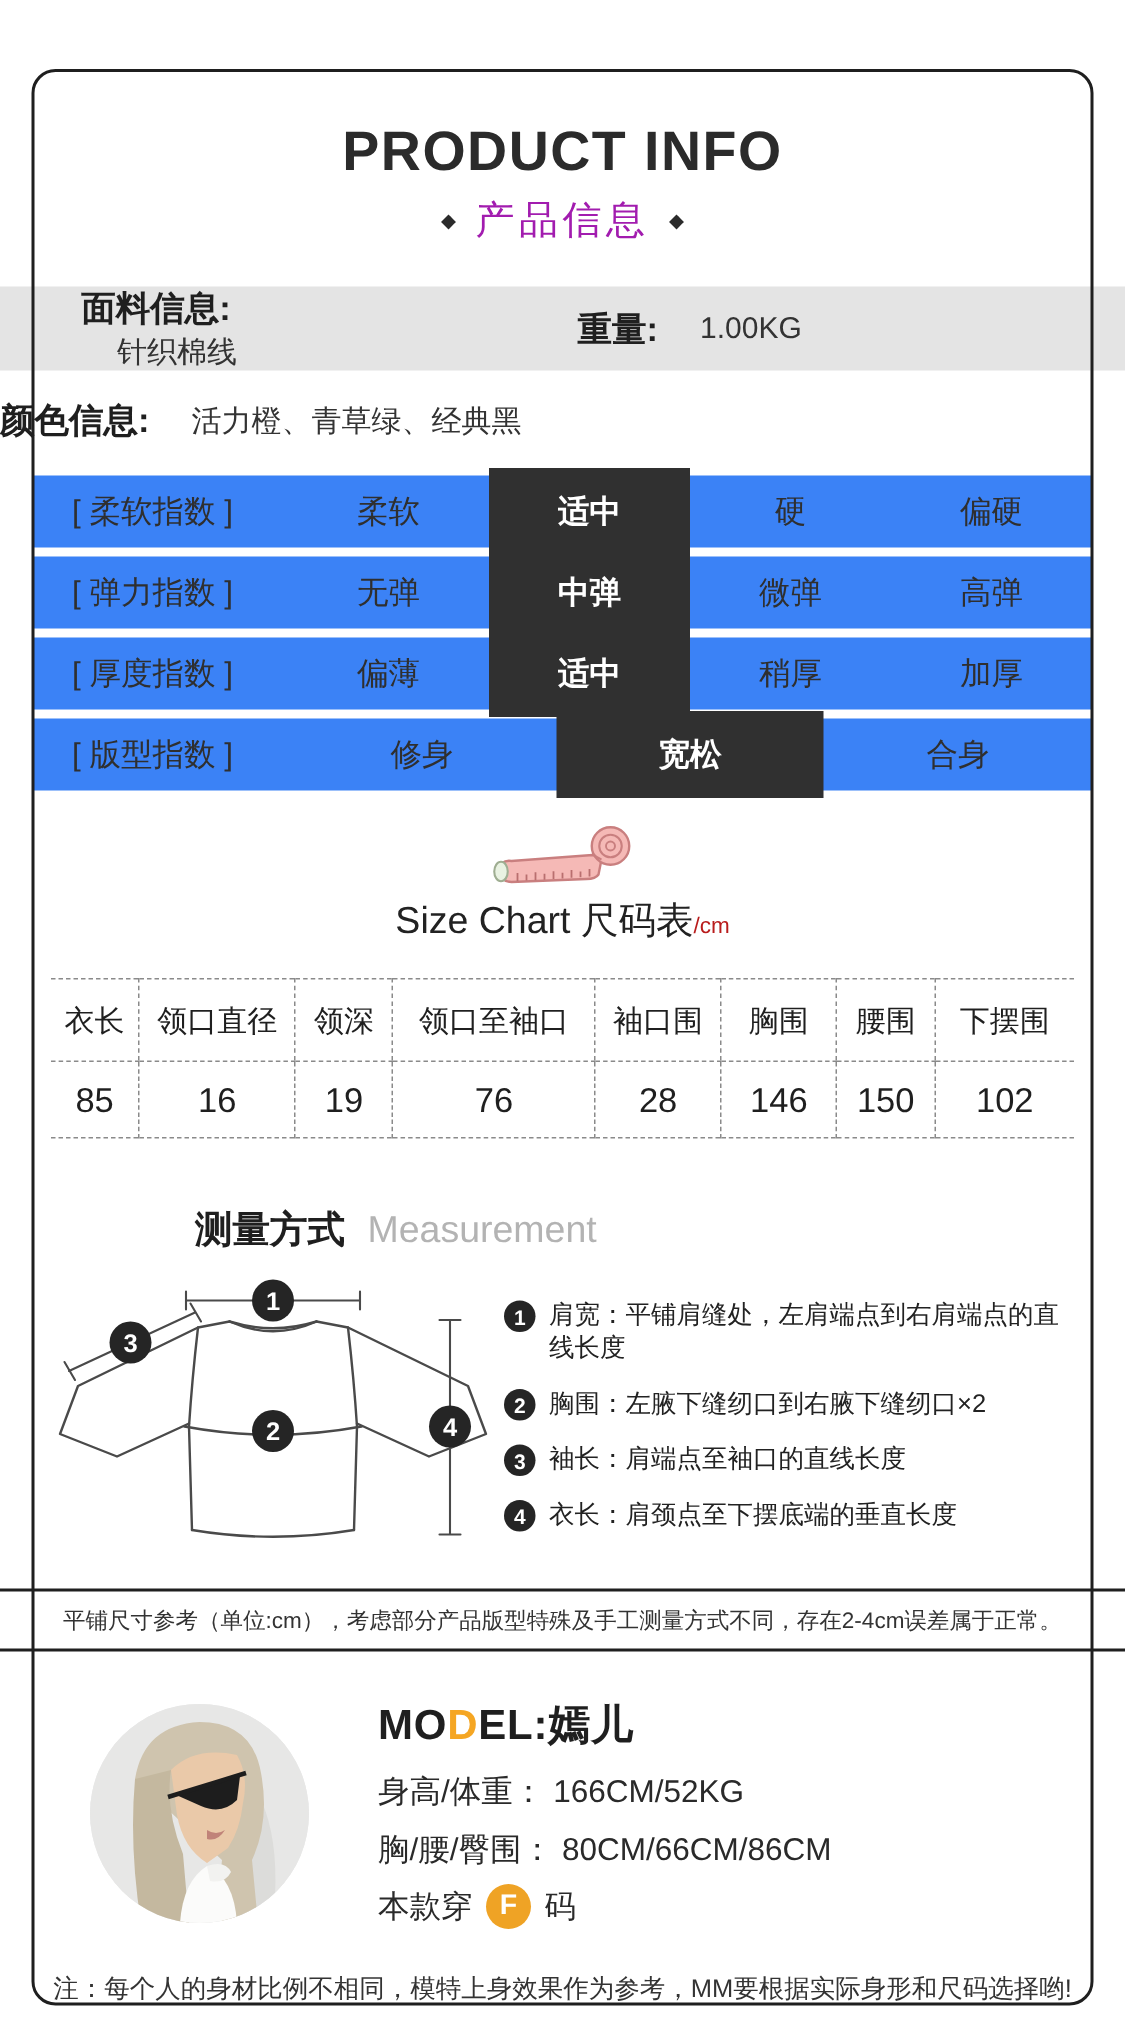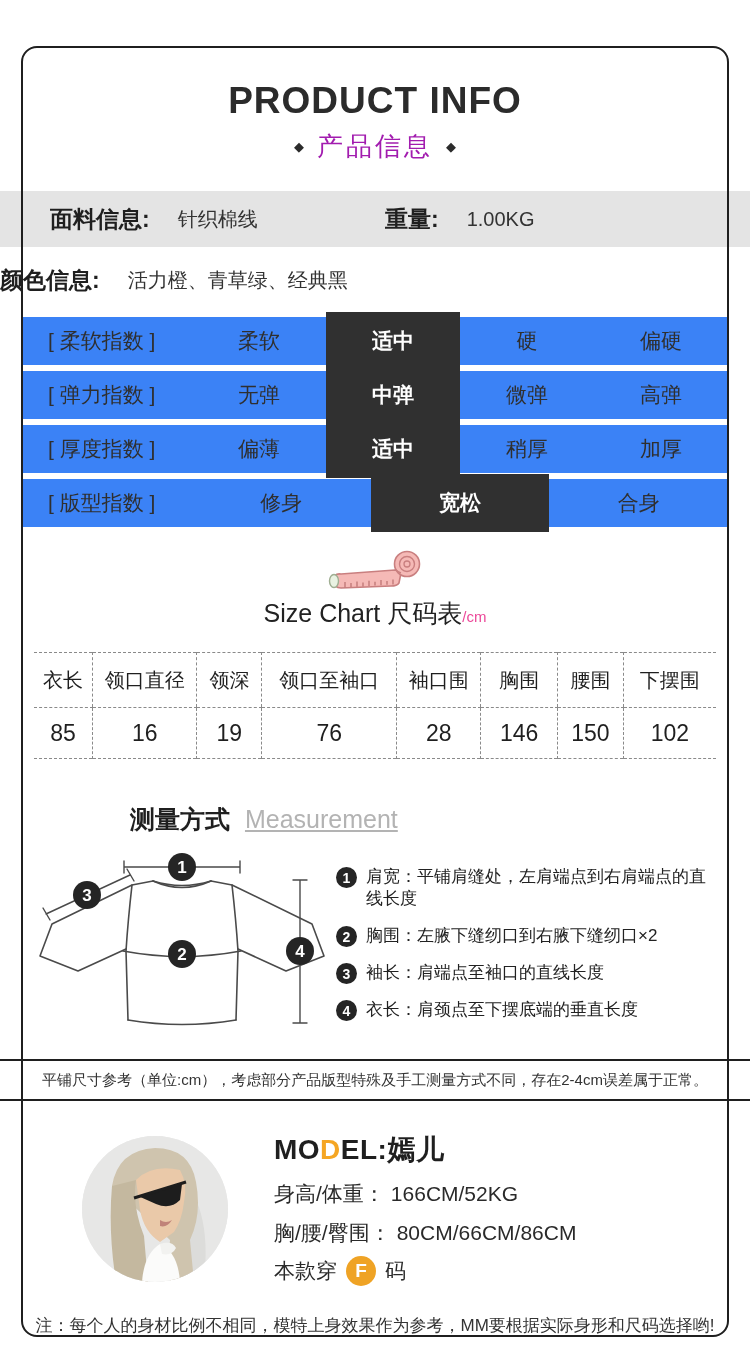--- a/index.html
+++ b/index.html
@@ -15,55 +15,55 @@
   
   .header { padding-top:80px; text-align:center; }
   .title { font-size:37px; font-weight:900; letter-spacing:1px; color:#2b2b2b; }
   .subtitle { margin-top:7px; display:flex; align-items:center; justify-content:center; gap:13px; }
   .subtitle .txt { font-size:26px; letter-spacing:3px; color:#a21caf; }
   .diamond { font-size:13px; color:#2b2b2b; }
   
   .bar-fabric { margin-top:27px; height:56px; background:#e4e4e4; position:relative; display:flex; align-items:center; }
   .lbl { font-size:23px; font-weight:bold; color:#1f1f1f; }
   .val { font-size:20px; color:#333; margin-left:28px; }
-  .fabric-group { display:flex; align-items:center; margin-left:50px; }
+  .fabric-group { display:flex; align-items:center; margin-left:50px;flex-direction:column; }
   .weight-group { position:absolute; left:385px; display:flex; align-items:center; }
   .bar-color { height:66px; display:flex; align-items:center; background:#ffffff; }
   
   .idx-table { margin-top:4px; }
   .idx-row { height:48px; margin:0 22px 6px 22px; background:#3b82f6; display:flex; position:relative; }
   .idx-label { flex:0 0 170px; display:flex; align-items:center; padding-left:26px; font-size:21px; color:#2f2f2f; }
   .opt { flex:1; display:flex; align-items:center; justify-content:center; font-size:21px; color:#2f2f2f; position:relative; }
   .opt.selected { background:#303030; color:#ffffff; margin-top:-5px; margin-bottom:-5px; z-index:2; font-weight:bold; }
   
   .size-header { text-align:center; margin-top:22px; }
   .tape-icon { display:block; margin:0 auto; }
   .size-title { margin-top:2px; font-size:25px; color:#222; }
-  .size-title .cm { font-size:15px; color:#ec4899; }
+  .size-title .cm { font-size:15px; color:#b91c1c; }
   .size-table { width:682px; margin:22px auto 0 auto; border-collapse:collapse; table-layout:fixed;
     border-top:1px dashed #8a8a8a; border-bottom:1px dashed #8a8a8a; }
   .size-table td { border-left:1px dashed #8a8a8a; text-align:center; vertical-align:middle; }
   .size-table td:first-child { border-left:none; }
   .size-table tr.hdr td { height:55px; font-size:20px; color:#1f1f1f; border-bottom:1px dashed #8a8a8a; }
   .size-table tr.vals td { height:51px; font-size:23px; color:#1f1f1f; }
   
   .measure-title { margin:44px 0 0 130px; font-size:25px; }
   .measure-title .cn { font-weight:bold; color:#1f1f1f; }
-  .measure-title .en { color:#b3b3b3; margin-left:8px;text-decoration:underline; }
+  .measure-title .en { color:#b3b3b3; margin-left:8px; }
   .measure-body { display:flex; margin-top:14px; padding:0 36px 0 32px; }
   .diagram { flex:0 0 300px; }
   .measure-list { flex:1; padding-top:16px; padding-left:4px; }
   .m-item { display:flex; align-items:flex-start; margin-bottom:15px; font-size:17px; color:#222; line-height:22px; }
   .num-circle { flex:0 0 21px; width:21px; height:21px; border-radius:50%; background:#252525; color:#fff;
     font-size:14px; font-weight:bold; display:flex; align-items:center; justify-content:center; margin-right:9px; margin-top:1px; }
   
   .note-band { margin-top:14px; height:42px; border-top:2px solid #1f1f1f; border-bottom:2px solid #1f1f1f;
     display:flex; align-items:center; justify-content:center; font-size:15px; color:#333; }
   
-  .model { display:flex; align-items:center; margin-top:30px; padding-left:82px; }
+  .model { display:flex; align-items:center; margin-top:30px; padding-left:60px; }
   .avatar { flex:0 0 146px; width:146px; height:146px; border-radius:50%; overflow:hidden; background:#e9e9e9; }
   .model-info { margin-left:46px; }
   .model-name { font-size:28px; font-weight:800; color:#1f1f1f; letter-spacing:0.5px; }
   .model-name .orange { color:#f5a623; }
   .model-line { font-size:21px; color:#2a2a2a; margin-top:11px; }
   .model-line .mv { margin-left:6px; }
   .model-size { display:flex; align-items:center; font-size:21px; color:#2a2a2a; margin-top:9px; }
   .size-badge { width:30px; height:30px; border-radius:50%; background:#efa325; color:#fff; font-weight:bold;
     font-size:19px; display:flex; align-items:center; justify-content:center; margin:0 9px; }
   

